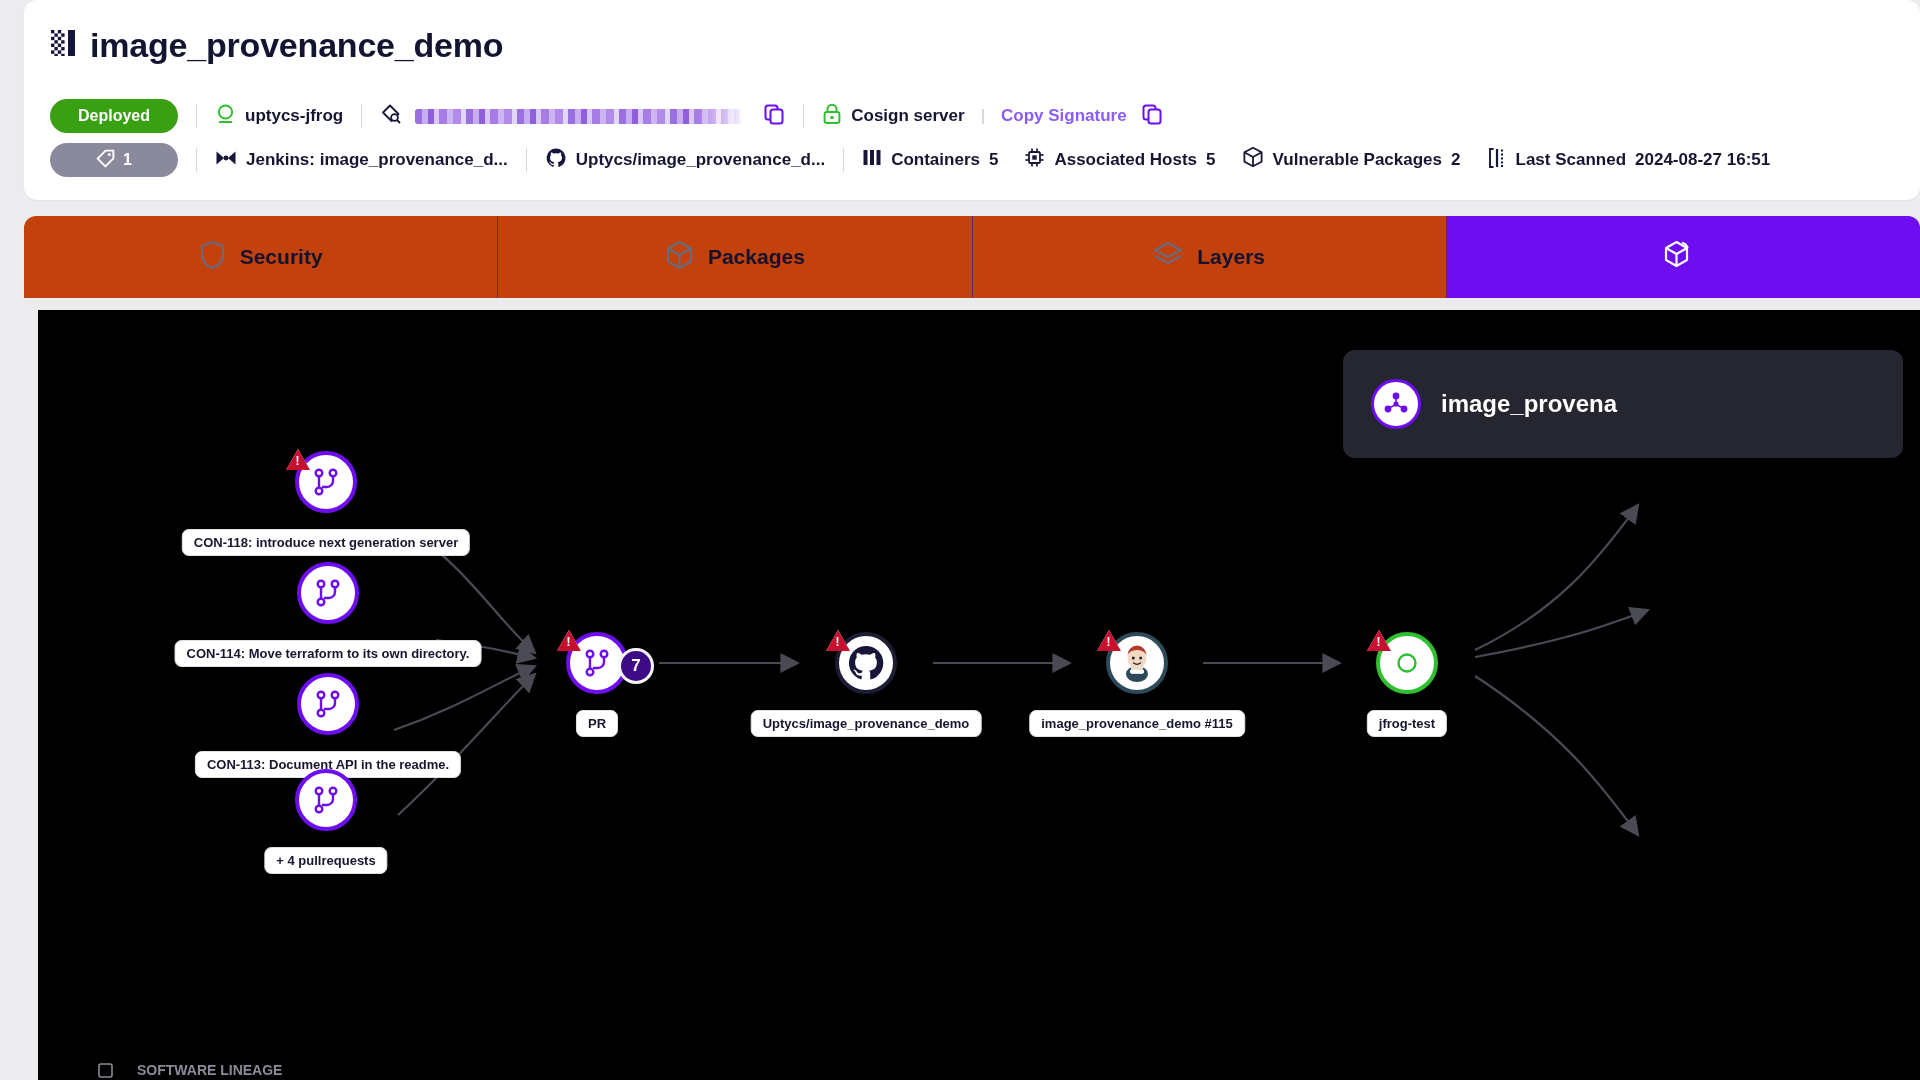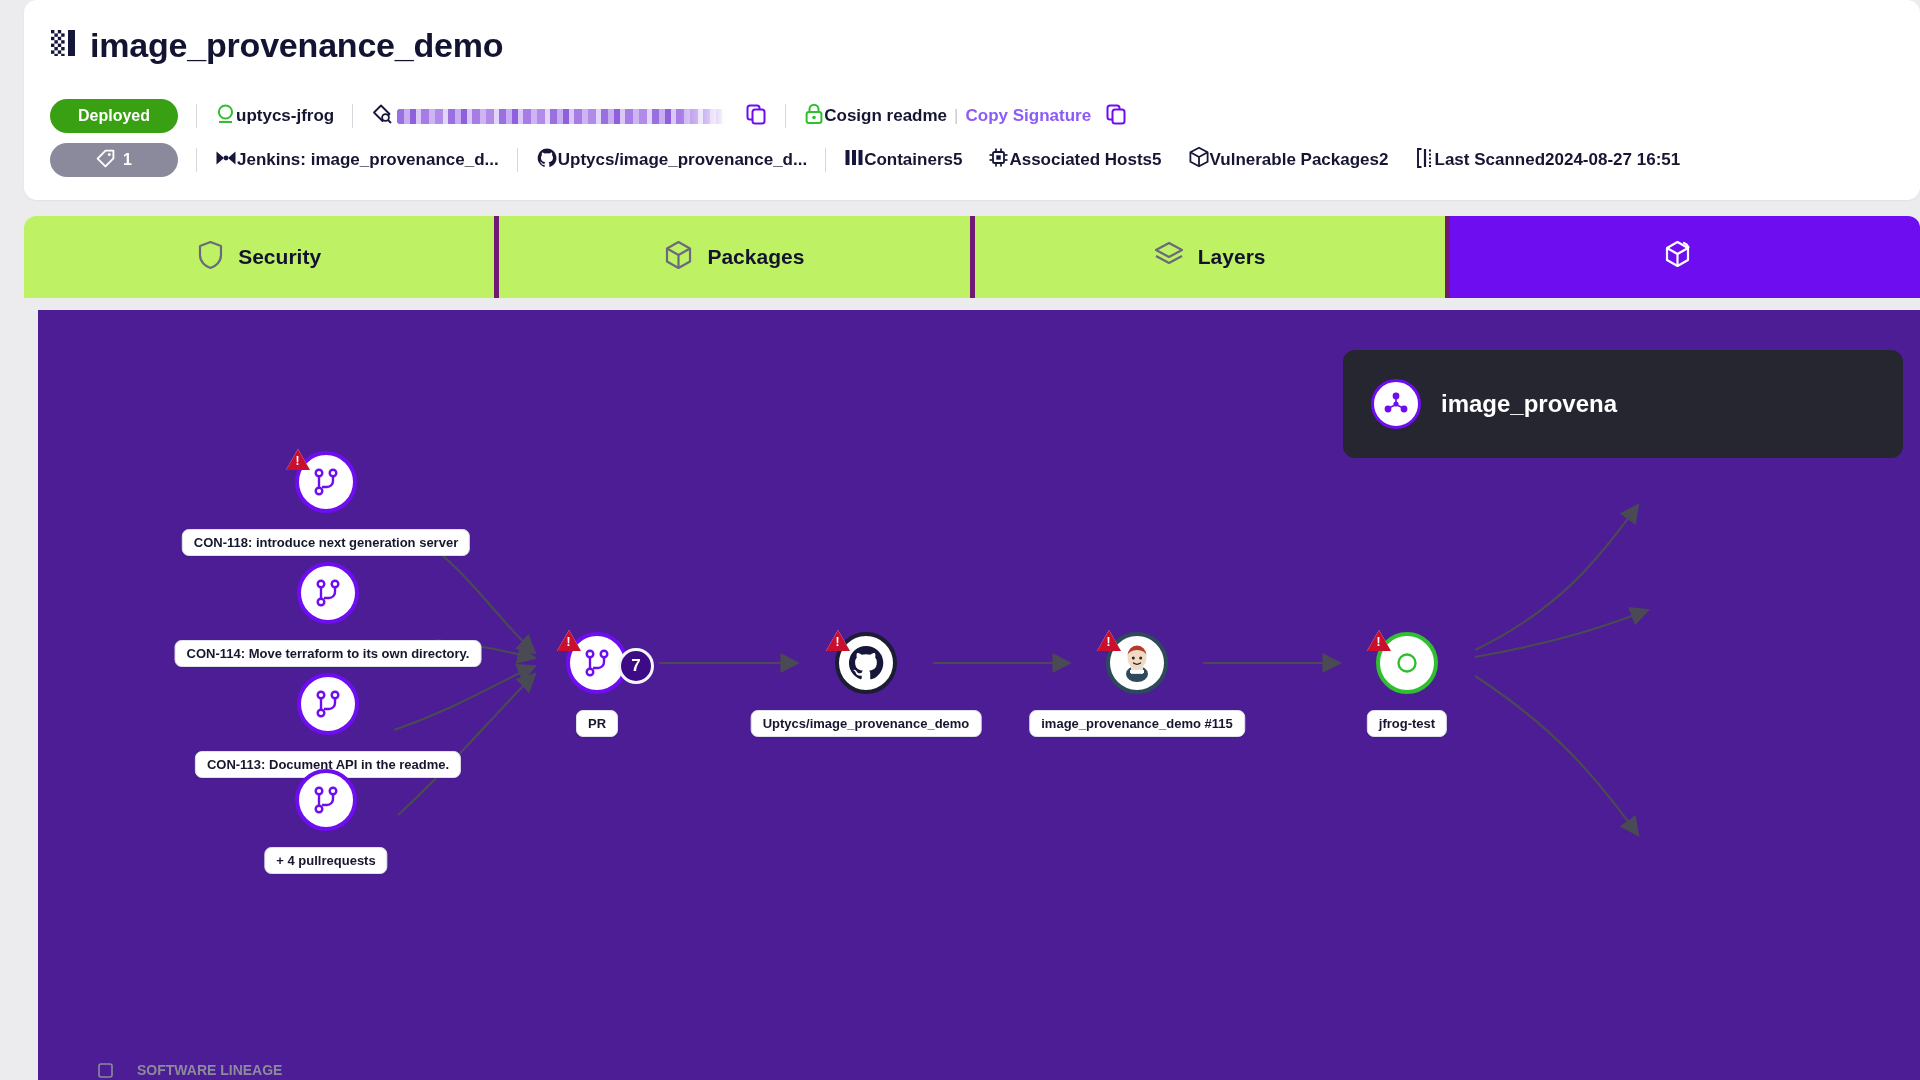--- a/index.html
+++ b/index.html
@@ -42,21 +42,21 @@
   .pill {
     display: inline-flex; align-items: center; justify-content: center;
     min-width: 128px; height: 34px; padding: 0 16px;
     border-radius: 17px; color: #fff; font-size: 16px; font-weight: 700;
   }
   .pill.deployed { background: #3aa013; }
   .pill.tag { background: #8a8a9c; gap: 8px; min-width: 128px; }
 
   .sep { width: 1px; height: 24px; background: #d7d7de; margin: 0 18px; flex: none; }
 
-  .meta-item { display: inline-flex; align-items: center; gap: 0; }
+  .meta-item { display: inline-flex; align-items: center; gap: 9px; }
   .meta-item + .meta-item { margin-left: 26px; }
   .meta-val { font-weight: 700; }
 
   .blur-hash {
     display:inline-block; width: 330px; height: 15px; margin-left: 4px;
     border-radius: 2px;
     background:
       repeating-linear-gradient(90deg,
         #9a6fe0 0 7px, #c7aef0 7px 13px, #8f5fdd 13px 19px,
         #d9c8f5 19px 24px, #a87ce6 24px 32px, #cdb4f2 32px 38px,
@@ -71,31 +71,31 @@
   
   .tabs {
     position: absolute; left: 24px; top: 216px; width: 1896px; height: 82px;
     display: flex; background: #fff;
     border-top-left-radius: 12px; border-top-right-radius: 12px;
     overflow: hidden;
   }
   .tab {
     flex: 1 1 0; display: flex; align-items: center; justify-content: center;
     gap: 14px; font-size: 21px; font-weight: 700; color: #13132f;
-    border-right: 5px solid #701a75; background: #bef264;
+    border-right: 1px solid #701a75; background: #c2410c;
   }
   .tab:last-child { border-right: none; }
   .tab.active { background: #6d0df0; color: #fff; }
   .tab svg { flex: none; }
 
   
   .canvas {
     position: absolute; left: 38px; top: 310px;
     width: 1882px; height: 770px;
-    background: #4c1d95;
+    background: #000000;
     overflow: hidden;
   }
   .edges { position: absolute; inset: 0; }
 
   .node { position: absolute; transform: translate(-50%, -50%); }
   .ring {
     position: relative; width: 62px; height: 62px; border-radius: 50%;
     background: #fff; border: 4px solid #6d0df0;
     display: flex; align-items: center; justify-content: center;
   }
@@ -222,21 +222,21 @@
       <span class="sep"></span>
 
       <span class="meta-item">
         <span>
           <svg width="20" height="22" viewBox="0 0 20 22">
             <path d="M5.5 9 V6.2 a4.5 4.5 0 0 1 9 0 V9" fill="none" stroke="#2fbf2f" stroke-width="2"></path>
             <rect x="2.6" y="9" width="14.8" height="11" rx="2.2" fill="none" stroke="#2fbf2f" stroke-width="2"></rect>
             <circle cx="10" cy="14.5" r="1.8" fill="#2fbf2f"></circle>
           </svg>
         </span>
-        <span>Cosign readme</span>
+        <span>Cosign server</span>
         <span class="divider-bar">|</span>
         <span class="link">Copy Signature</span>
       </span>
 
       <span style="width:14px"></span>
       <span class="meta-item">
         <span>
           <svg width="22" height="22" viewBox="0 0 22 22">
             <rect x="2.5" y="2.5" width="12" height="14" rx="2.5" fill="none" stroke="#6d0df0" stroke-width="2"></rect>
             <rect x="7.5" y="6.5" width="12" height="14" rx="2.5" fill="#fff" stroke="#6d0df0" stroke-width="2"></rect>

